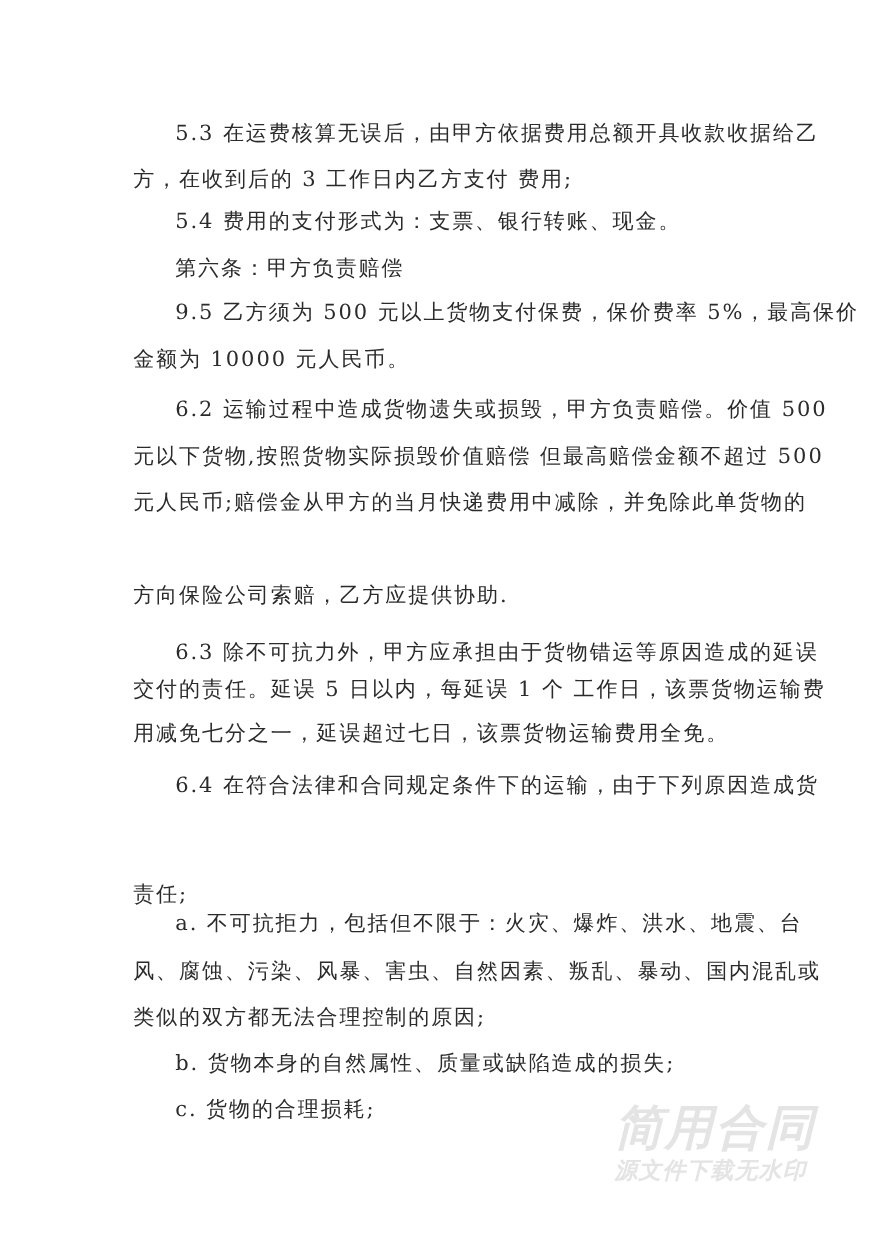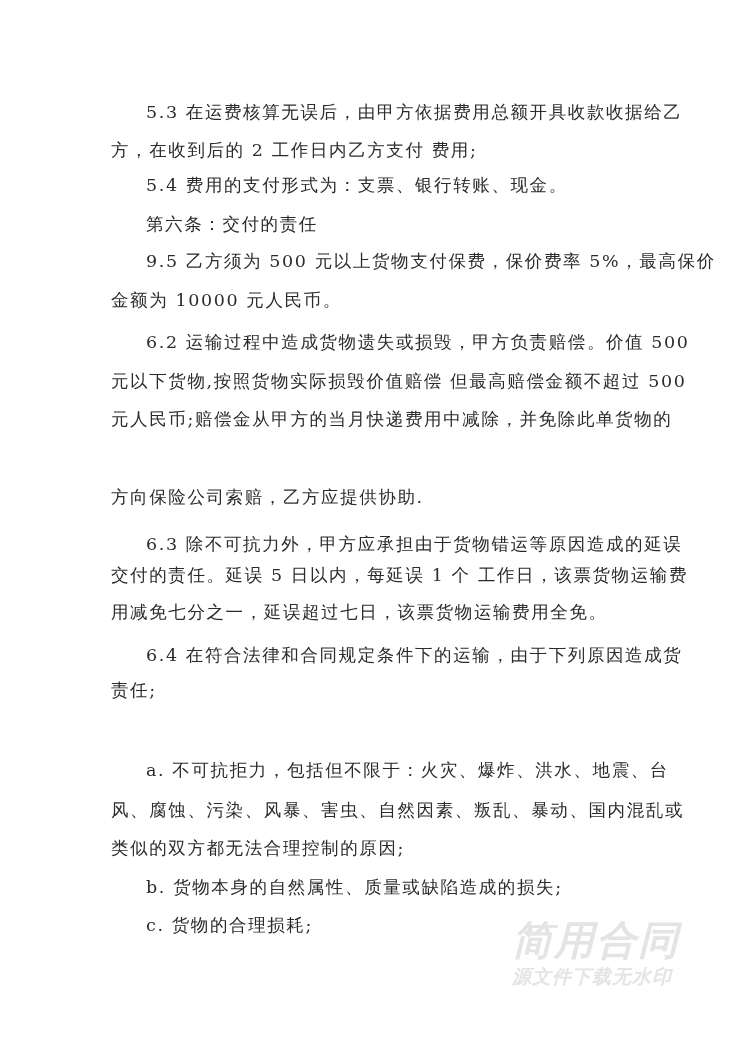--- a/index.html
+++ b/index.html
@@ -21,34 +21,34 @@
     font-weight: bold; font-style: italic; text-align: left;
   }
   .wm-title { font-size: 40px; line-height: 48px; letter-spacing: 2px; }
   .wm-sub { font-size: 19px; line-height: 24px; letter-spacing: 1px; }
 </style>
 </head>
 <body>
 
 <div class="page">
   <div class="line indent" style="top:101px">5.3 在运费核算无误后，由甲方依据费用总额开具收款收据给乙</div>
-  <div class="line" style="top:139px">方，在收到后的 2 工作日内乙方支付 费用;</div>
+  <div class="line" style="top:139px">方，在收到后的 3 工作日内乙方支付 费用;</div>
   <div class="line indent" style="top:174px">5.4 费用的支付形式为：支票、银行转账、现金。</div>
-  <div class="line indent" style="top:213px">第六条：交付的责任</div>
+  <div class="line indent" style="top:213px">第六条：甲方负责赔偿</div>
   <div class="line indent" style="top:250px">9.5 乙方须为 500 元以上货物支付保费，保价费率 5%，最高保价</div>
   <div class="line" style="top:289px">金额为 10000 元人民币。</div>
   <div class="line indent" style="top:331px">6.2 运输过程中造成货物遗失或损毁，甲方负责赔偿。价值 500</div>
   <div class="line" style="top:370px">元以下货物,按照货物实际损毁价值赔偿 但最高赔偿金额不超过 500</div>
   <div class="line" style="top:408px">元人民币;赔偿金从甲方的当月快递费用中减除，并免除此单货物的</div>
   <div class="line" style="top:486px">方向保险公司索赔，乙方应提供协助.</div>
   <div class="line indent" style="top:533px">6.3 除不可抗力外，甲方应承担由于货物错运等原因造成的延误</div>
   <div class="line" style="top:564px">交付的责任。延误 5 日以内，每延误 1 个 工作日，该票货物运输费</div>
   <div class="line" style="top:601px">用减免七分之一，延误超过七日，该票货物运输费用全免。</div>
   <div class="line indent" style="top:644px">6.4 在符合法律和合同规定条件下的运输，由于下列原因造成货</div>
-  <div class="line" style="top:679px">责任;</div>
+  <div class="line" style="top:735px">责任;</div>
   <div class="line indent" style="top:759px">a. 不可抗拒力，包括但不限于：火灾、爆炸、洪水、地震、台</div>
   <div class="line" style="top:799px">风、腐蚀、污染、风暴、害虫、自然因素、叛乱、暴动、国内混乱或</div>
   <div class="line" style="top:837px">类似的双方都无法合理控制的原因;</div>
   <div class="line indent" style="top:876px">b. 货物本身的自然属性、质量或缺陷造成的损失;</div>
   <div class="line indent" style="top:914px">c. 货物的合理损耗;</div>
 
   <div class="watermark">
     <div class="wm-title">简用合同</div>
     <div class="wm-sub">源文件下载无水印</div>
   </div>

